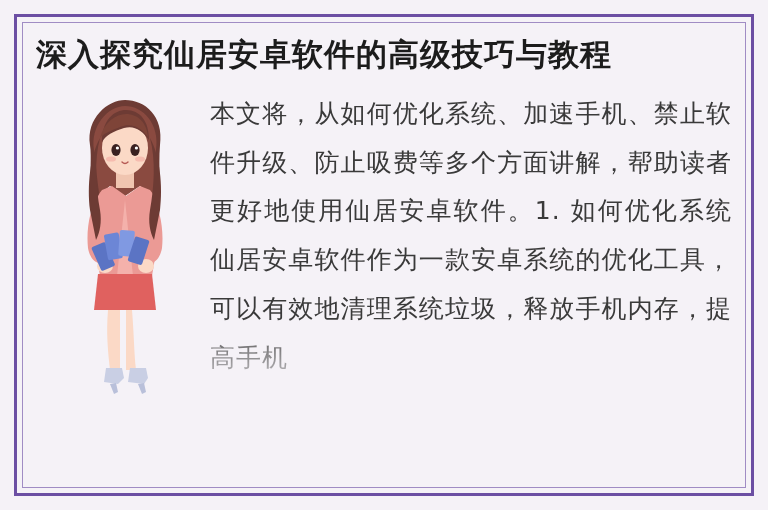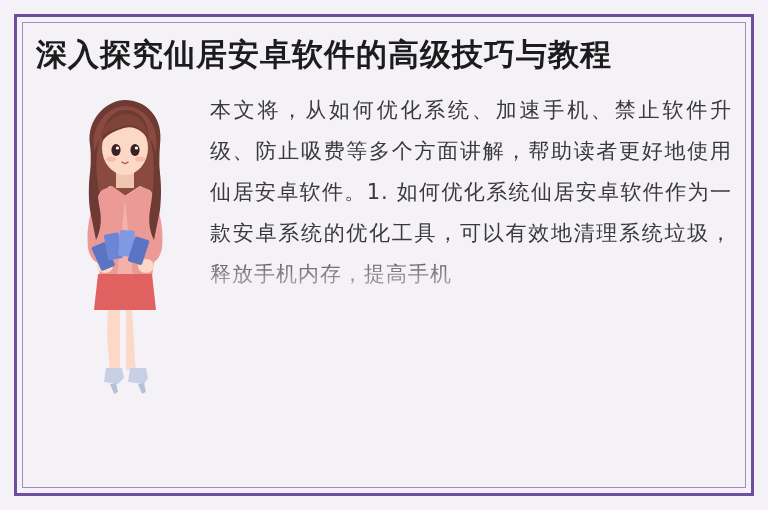--- a/index.html
+++ b/index.html
@@ -66,21 +66,21 @@
     position: relative;
     width: 150px;
     height: 310px;
     flex: 0 0 150px;
     margin-left: 14px;
     margin-right: 10px;
   }
   .article-text {
     flex: 1 1 auto;
     font-family: "DejaVu Sans", sans-serif;
-    font-size: 21px;
+    font-size: 25px;
     line-height: 1.95;
     color: #3a3a3a;
     letter-spacing: 1px;
     text-align: justify;
     max-height: 300px;
     overflow: hidden;
     -webkit-mask-image: linear-gradient(to bottom, #000 78%, rgba(0,0,0,0.25) 100%);
     mask-image: linear-gradient(to bottom, #000 78%, rgba(0,0,0,0.25) 100%);
   }
 

